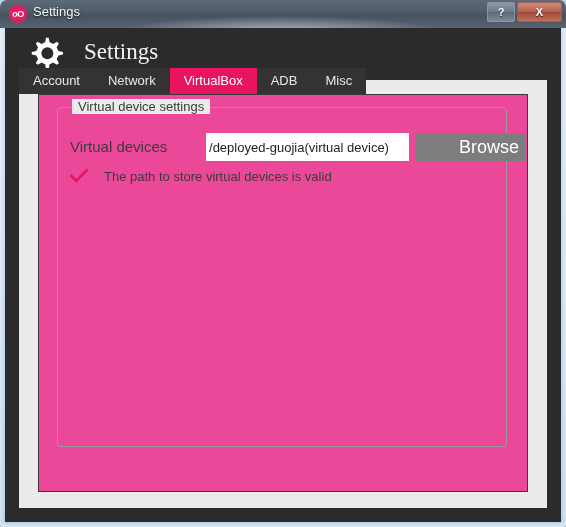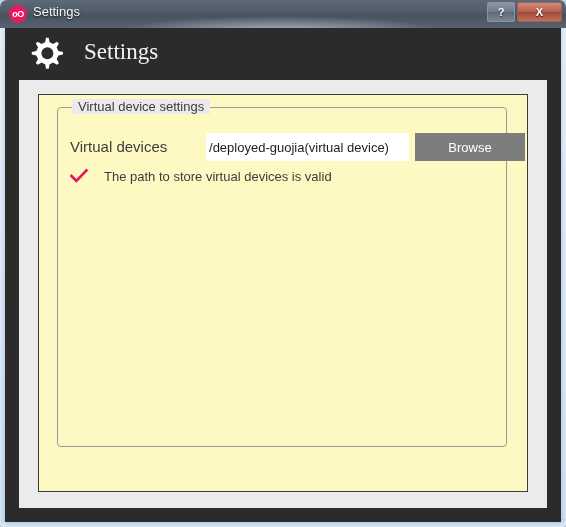--- a/index.html
+++ b/index.html
@@ -179,21 +179,21 @@
   }
 
   
   .panel-inner {
     position: absolute;
     left: 19px; top: 14px;
     width: 490px;
     height: 398px;
     border: 1px solid #3a3a3a;
     box-sizing: border-box;
-    background: #fef9c3;
+    background: #ec4899;
     padding-left: 44px;
   }
 
   
   .groupbox {
     position: absolute;
     left: 18px; top: 12px;
     width: 450px;
     height: 340px;
     border: 1px solid #9a9a9a;
@@ -237,24 +237,25 @@
     direction: rtl;
     text-align: left;
   }
   .browse-btn {
     position: absolute;
     left: 345px; top: 0;
     width: 110px; height: 28px;
     background: #7d7d7d;
     border: none;
     color: #ffffff;
-    font-size: 13px;
+    font-size: 18px;
     font-family: "Liberation Sans", sans-serif;
     cursor: default;
     box-sizing: border-box;
+    text-align: right;
   }
 
   .valid-row {
     position: absolute;
     left: 12px; top: 60px;
     display: flex;
     align-items: center;
     gap: 16px;
   }
   .check-icon {
@@ -294,20 +295,27 @@
                  Q84.6 35.8 86.3 41.3 L99.8 43.8 L99.8 51.8 L86.3 54.3 Q84.6 59.8 81.2 64.4
                  L88 76.3 L82.5 81.8 L70.6 75 Q66 78.4 60.5 80.1 L58 93.6 L50 93.6 L47.5 80.1
                  Q42 78.4 37.4 75 L25.5 81.8 L20 76.3 L26.8 64.4 Q23.4 59.8 21.7 54.3
                  L8.2 51.8 L8.2 43.8 L21.7 41.3 Q23.4 35.8 26.8 31.2 L20 19.3 L25.5 13.8
                  L37.4 20.6 Q42 17.2 47.5 15.5 Z"></path>
         <circle cx="54" cy="47.8" r="17.5" fill="#2b2b2b"></circle>
       </svg>
       <div class="app-header-title">Settings</div>
     </div>
 
+    <div class="tabstrip">
+      <div class="tab">Account</div>
+      <div class="tab">Network</div>
+      <div class="tab active">VirtualBox</div>
+      <div class="tab">ADB</div>
+      <div class="tab">Misc</div>
+    </div>
 
     <div class="panel">
       <div class="panel-inner">
 
         <div class="groupbox">
           <div class="groupbox-title">Virtual device settings</div>
 
           <div class="field-row">
             <div class="field-label">Virtual devices</div>
             <input class="path-input" type="text" value="deployed-guojia(virtual device)/" style="">

